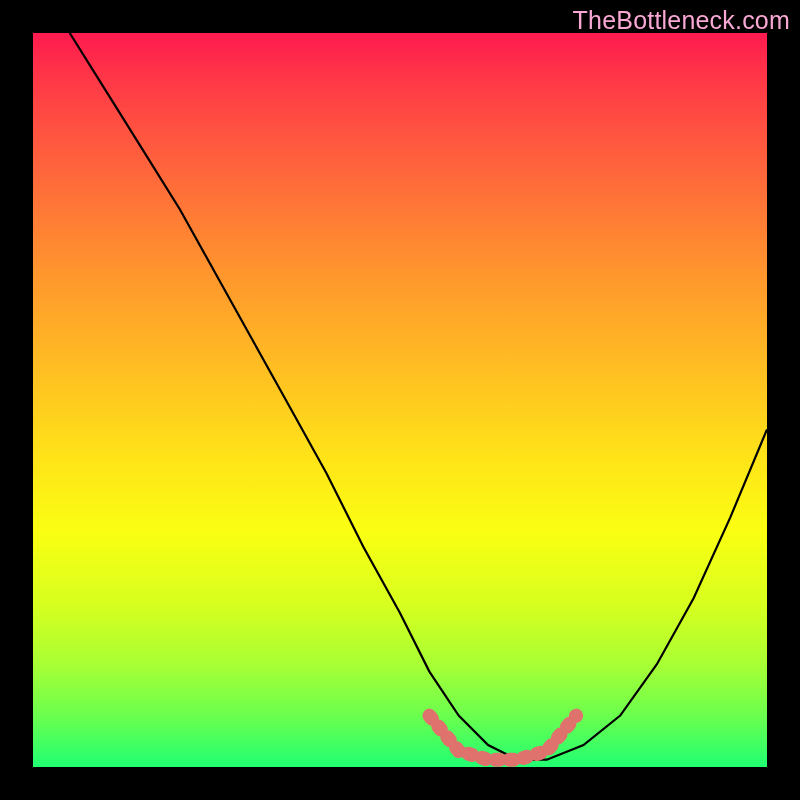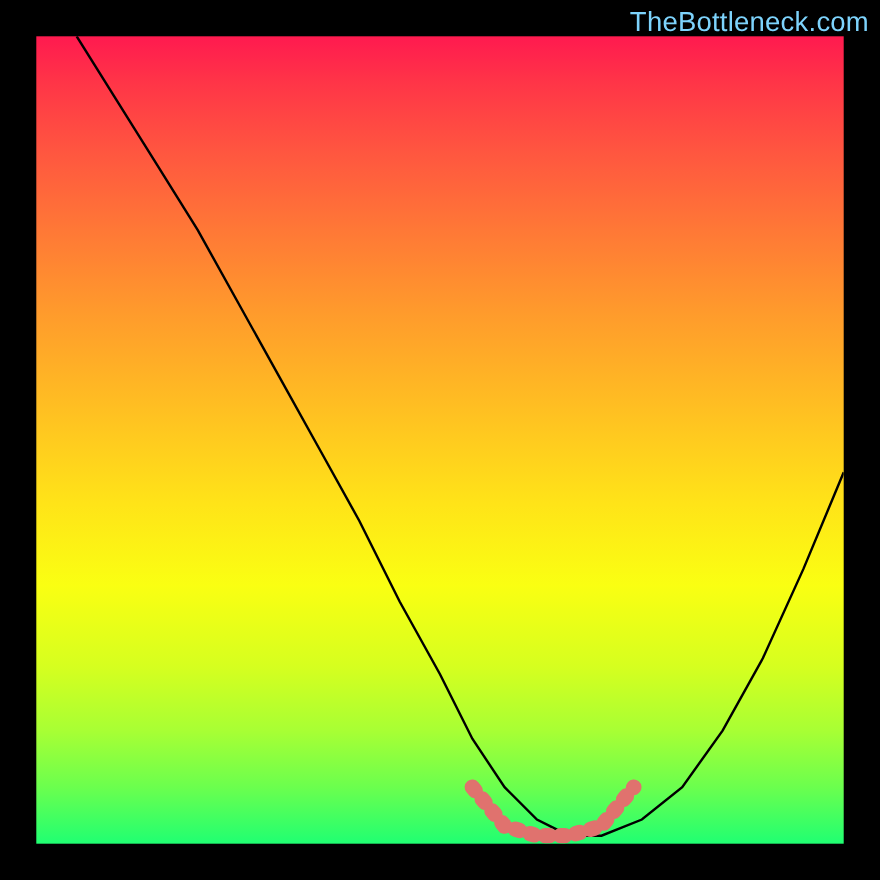--- a/index.html
+++ b/index.html
@@ -31,21 +31,21 @@
       #20ff72 100%
     );
   }
   .watermark {
     position: absolute;
     top: 6px;
     right: 10px;
     font-family: Arial, Helvetica, sans-serif;
     font-size: 25px;
     font-weight: 500;
-    color: #7dd3fc;
+    color: #f9a8d4;
     letter-spacing: 0.2px;
     user-select: none;
   }
   svg.curve {
     position: absolute;
     left: 0;
     top: 0;
     width: 734px;
     height: 734px;
   }

